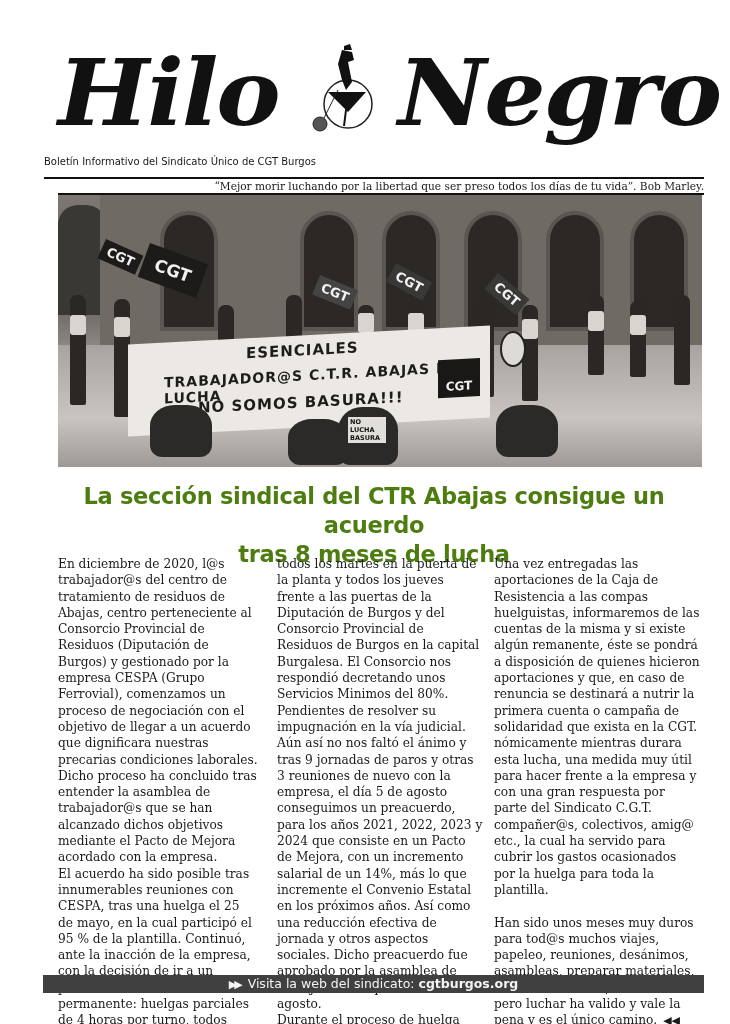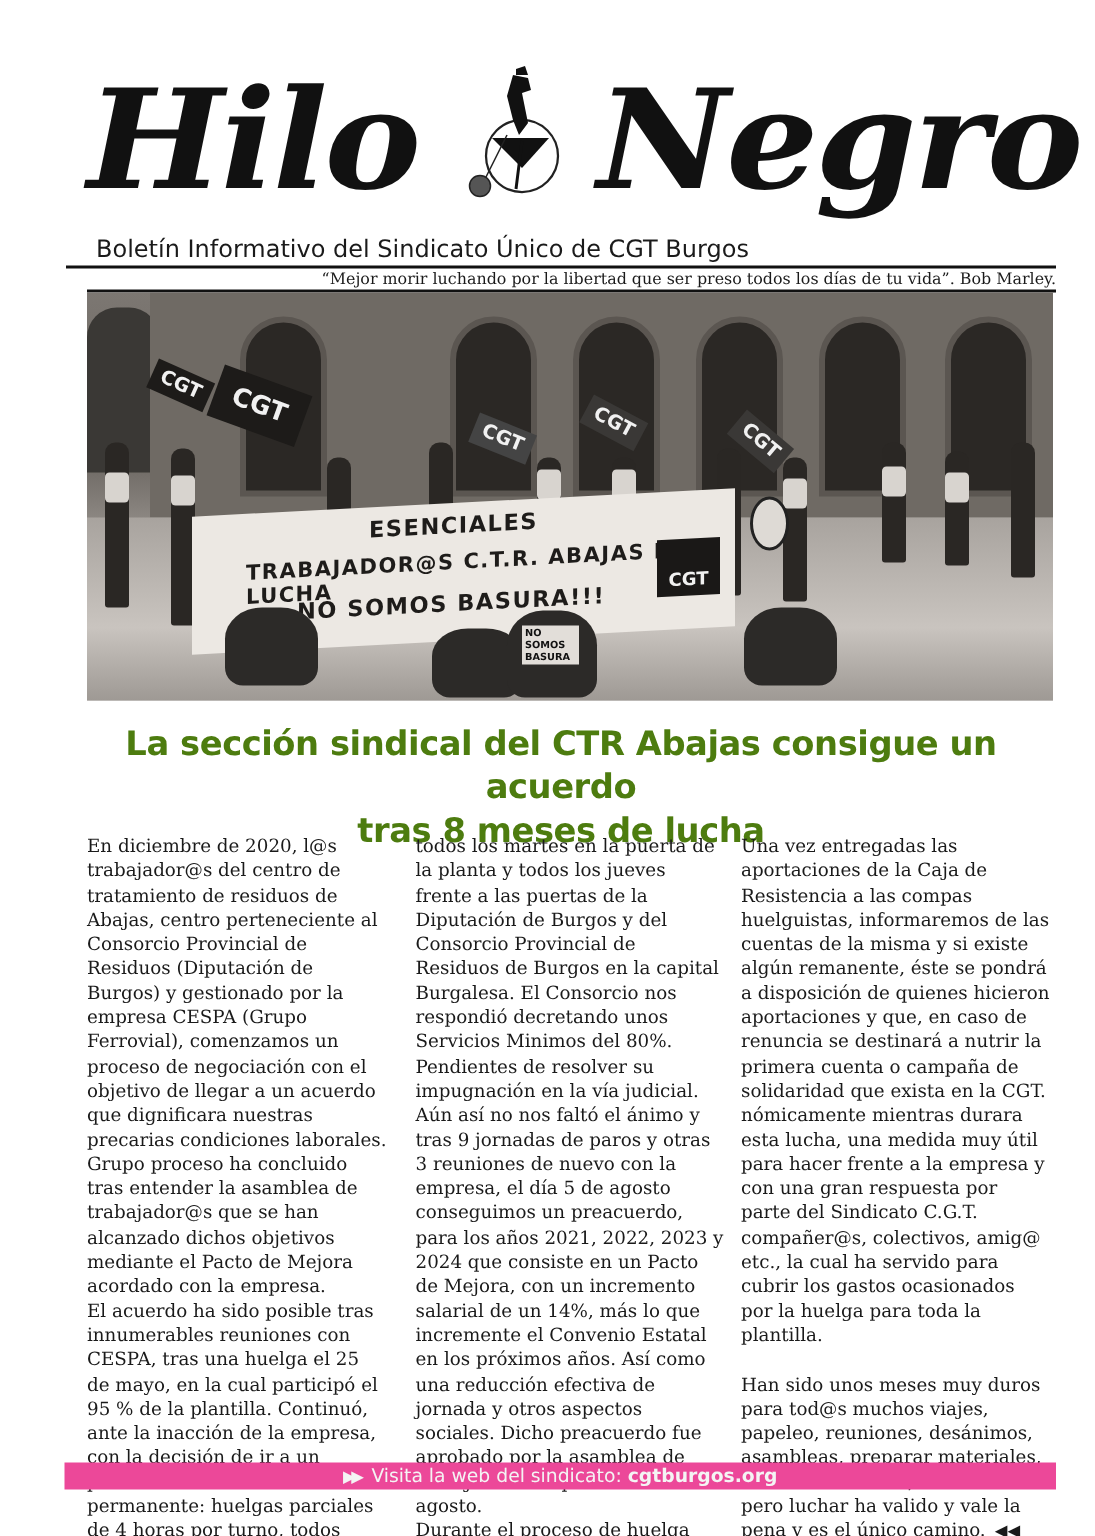--- a/index.html
+++ b/index.html
@@ -6,21 +6,21 @@
   html, body { width:730px; height:1024px; background:#ffffff; overflow:hidden; }
   body { position:relative; font-family:"DejaVu Serif", serif; color:#161616; }
 
   .masthead { position:absolute; left:58px; top:38px; width:646px; height:110px; }
   .masthead .word { position:absolute; top:0; font-family:"DejaVu Serif", serif; font-weight:bold; font-style:italic;
     font-size:92px; line-height:110px; letter-spacing:-2px; color:#111; transform:scaleX(1.05); transform-origin:left center; }
   .masthead .w1 { left:0; }
   .masthead .w2 { left:340px; }
   .logo { position:absolute; left:250px; top:4px; width:70px; height:92px; }
 
-  .subline { position:absolute; left:44px; top:156px; width:660px; height:20px; font-family:"DejaVu Sans", sans-serif; font-size:16px; color:#1a1a1a;margin-left:20px; }
+  .subline { position:absolute; left:44px; top:156px; width:660px; height:20px; font-family:"DejaVu Sans", sans-serif; font-size:10px; color:#1a1a1a; }
   .subline .left { position:absolute; left:0; top:0; }
   .subline .right { position:absolute; right:0; top:0; }
   .rule1 { position:absolute; left:44px; top:177px; width:660px; height:2px; background:#111; }
   .quote { position:absolute; left:44px; top:180px; width:660px; text-align:right; font-size:10.6px; color:#1a1a1a; }
   .rule2 { position:absolute; left:58px; top:193px; width:646px; height:2px; background:#111; }
 
   .photo { position:absolute; left:58px; top:195px; width:644px; height:272px; overflow:hidden;
     background:linear-gradient(180deg,#7c7772 0%,#6a6560 40%,#9a9590 62%,#b8b3ae 80%,#8e8984 100%); }
   .photo .building { position:absolute; left:42px; top:0; width:602px; height:150px; background:#6f6a64; }
   .photo .arch { position:absolute; top:16px; width:58px; height:120px; border-radius:29px 29px 0 0; background:#2b2825; border:4px solid #5b5651; }
@@ -43,21 +43,21 @@
     font-weight:bold; font-size:22.5px; line-height:29px; color:#4d7c0f; letter-spacing:-0.3px; }
 
   .col { position:absolute; top:556px; font-family:"DejaVu Serif", serif; font-size:12.2px; line-height:16.3px; color:#1a1a1a; }
   .col p { margin:0; }
   .col1 { left:58px; width:200px; }
   .col2 { left:277px; width:206px; }
   .col3 { left:494px; width:207px; }
   .gap { height:16.3px; }
   .endmark { font-family:"DejaVu Sans", sans-serif; font-weight:bold; font-size:11px; margin-left:6px; }
 
-  .footer { position:absolute; left:43px; top:975px; width:661px; height:18px; background:#ec4899; color:#f4f4f4;
+  .footer { position:absolute; left:43px; top:975px; width:661px; height:18px; background:#404040; color:#f4f4f4;
     font-family:"DejaVu Sans", sans-serif; font-size:12.5px; line-height:18px; text-align:center; }
   .footer .arrows { font-size:11px; margin-right:4px; letter-spacing:-3px; }
   .footer .url { font-weight:bold; }
 </style>
 </head>
 <body>
 
 <div class="masthead">
   <span class="word w1">Hilo</span>
   <svg class="logo" viewBox="0 0 70 92">
@@ -121,33 +121,33 @@
   <div class="banner">
     <span class="b1">ESENCIALES</span>
     <span class="b2">TRABAJADOR@S C.T.R. ABAJAS EN LUCHA</span>
     <span class="b3">NO SOMOS BASURA!!!</span>
     <div class="cgtbox">CGT</div>
   </div>
 
   <div class="bag" style="left:92px;top:210px;width:62px;height:52px;"></div>
   <div class="bag" style="left:230px;top:224px;width:60px;height:46px;"></div>
   <div class="bag" style="left:280px;top:212px;width:60px;height:58px;">
-    <span class="tag" style="width:38px;">NO SOMOS BASURA</span>
+    <span class="tag" style="width:38px;">NO LUCHA BASURA</span>
   </div>
   <div class="bag" style="left:438px;top:210px;width:62px;height:52px;"></div>
 </div>
 
 <h1 class="headline">
   <span>La sección sindical del CTR Abajas consigue un acuerdo</span><br>
   <span>tras 8 meses de lucha</span>
 </h1>
 
 <div class="col col1">
   <p>En diciembre de 2020, l@s trabajador@s del centro de tratamiento de residuos de Abajas, centro perteneciente al Consorcio Provincial de Residuos (Diputación de Burgos) y gestionado por la empresa CESPA (Grupo Ferrovial), comenzamos un proceso de negociación con el objetivo de llegar a un acuerdo que dignificara nuestras precarias condiciones laborales.</p>
-  <p>Grupo proceso ha concluido tras entender la asamblea de trabajador@s que se han alcanzado dichos objetivos mediante el Pacto de Mejora acordado con la empresa.</p>
+  <p>Dicho proceso ha concluido tras entender la asamblea de trabajador@s que se han alcanzado dichos objetivos mediante el Pacto de Mejora acordado con la empresa.</p>
   <p>El acuerdo ha sido posible tras innumerables reuniones con CESPA, tras una huelga el 25 de mayo, en la cual participó el 95 % de la plantilla. Continuó, ante la inacción de la empresa, con la decisión de ir a un proceso de movilización permanente: huelgas parciales de 4 horas por turno, todos martes y jueves desde junio hasta septiembre, concentraciones</p>
 </div>
 
 <div class="col col2">
   <p>todos los martes en la puerta de la planta y todos los jueves frente a las puertas de la Diputación de Burgos y del Consorcio Provincial de Residuos de Burgos en la capital Burgalesa. El Consorcio nos respondió decretando unos Servicios Minimos del 80%. Pendientes de resolver su impugnación en la vía judicial.</p>
   <p>Aún así no nos faltó el ánimo y tras 9 jornadas de paros y otras 3 reuniones de nuevo con la empresa, el día 5 de agosto conseguimos un preacuerdo, para los años 2021, 2022, 2023 y 2024 que consiste en un Pacto de Mejora, con un incremento salarial de un 14%, más lo que incremente el Convenio Estatal en los próximos años. Así como una reducción efectiva de jornada y otros aspectos sociales. Dicho preacuerdo fue aprobado por la asamblea de trabajadores el pasado 10 de agosto.</p>
   <p>Durante el proceso de huelga l@s trabajadores creamos una Caja de Resistencia para resistir eco-</p>
 </div>
 
 <div class="col col3">

